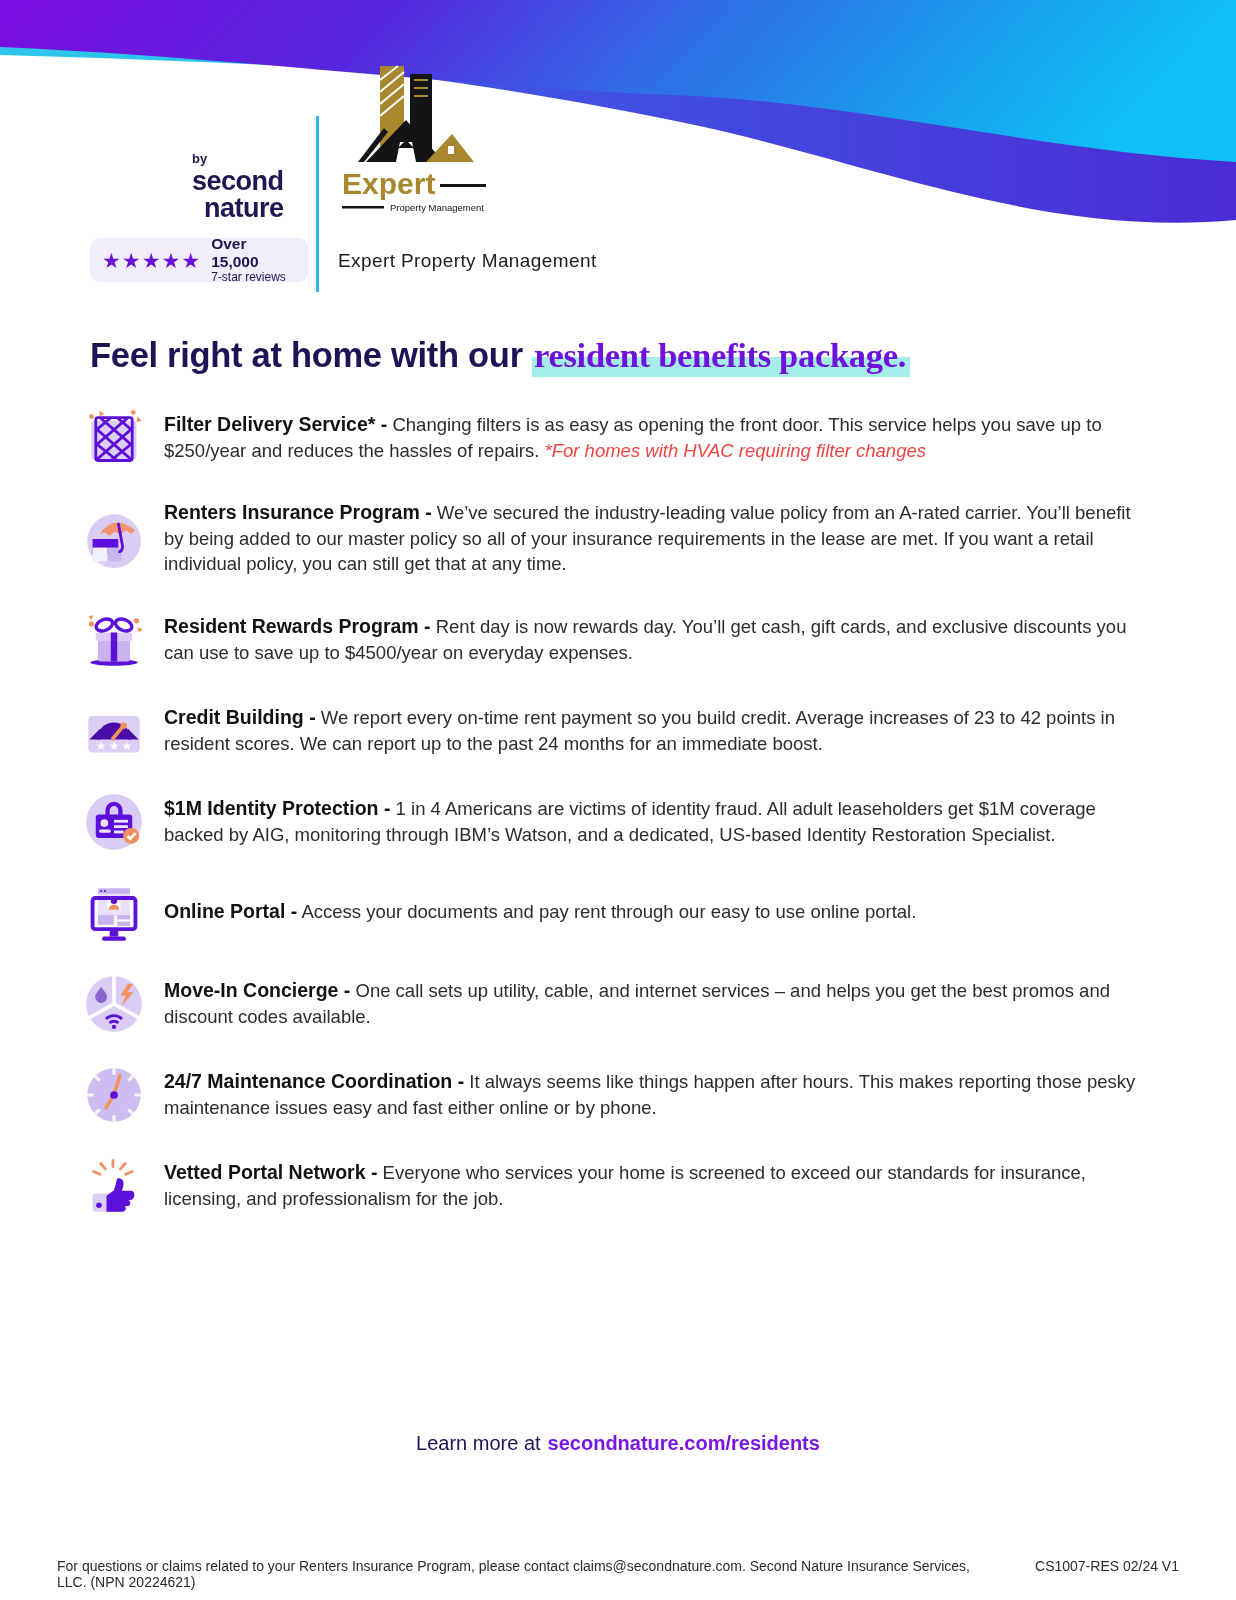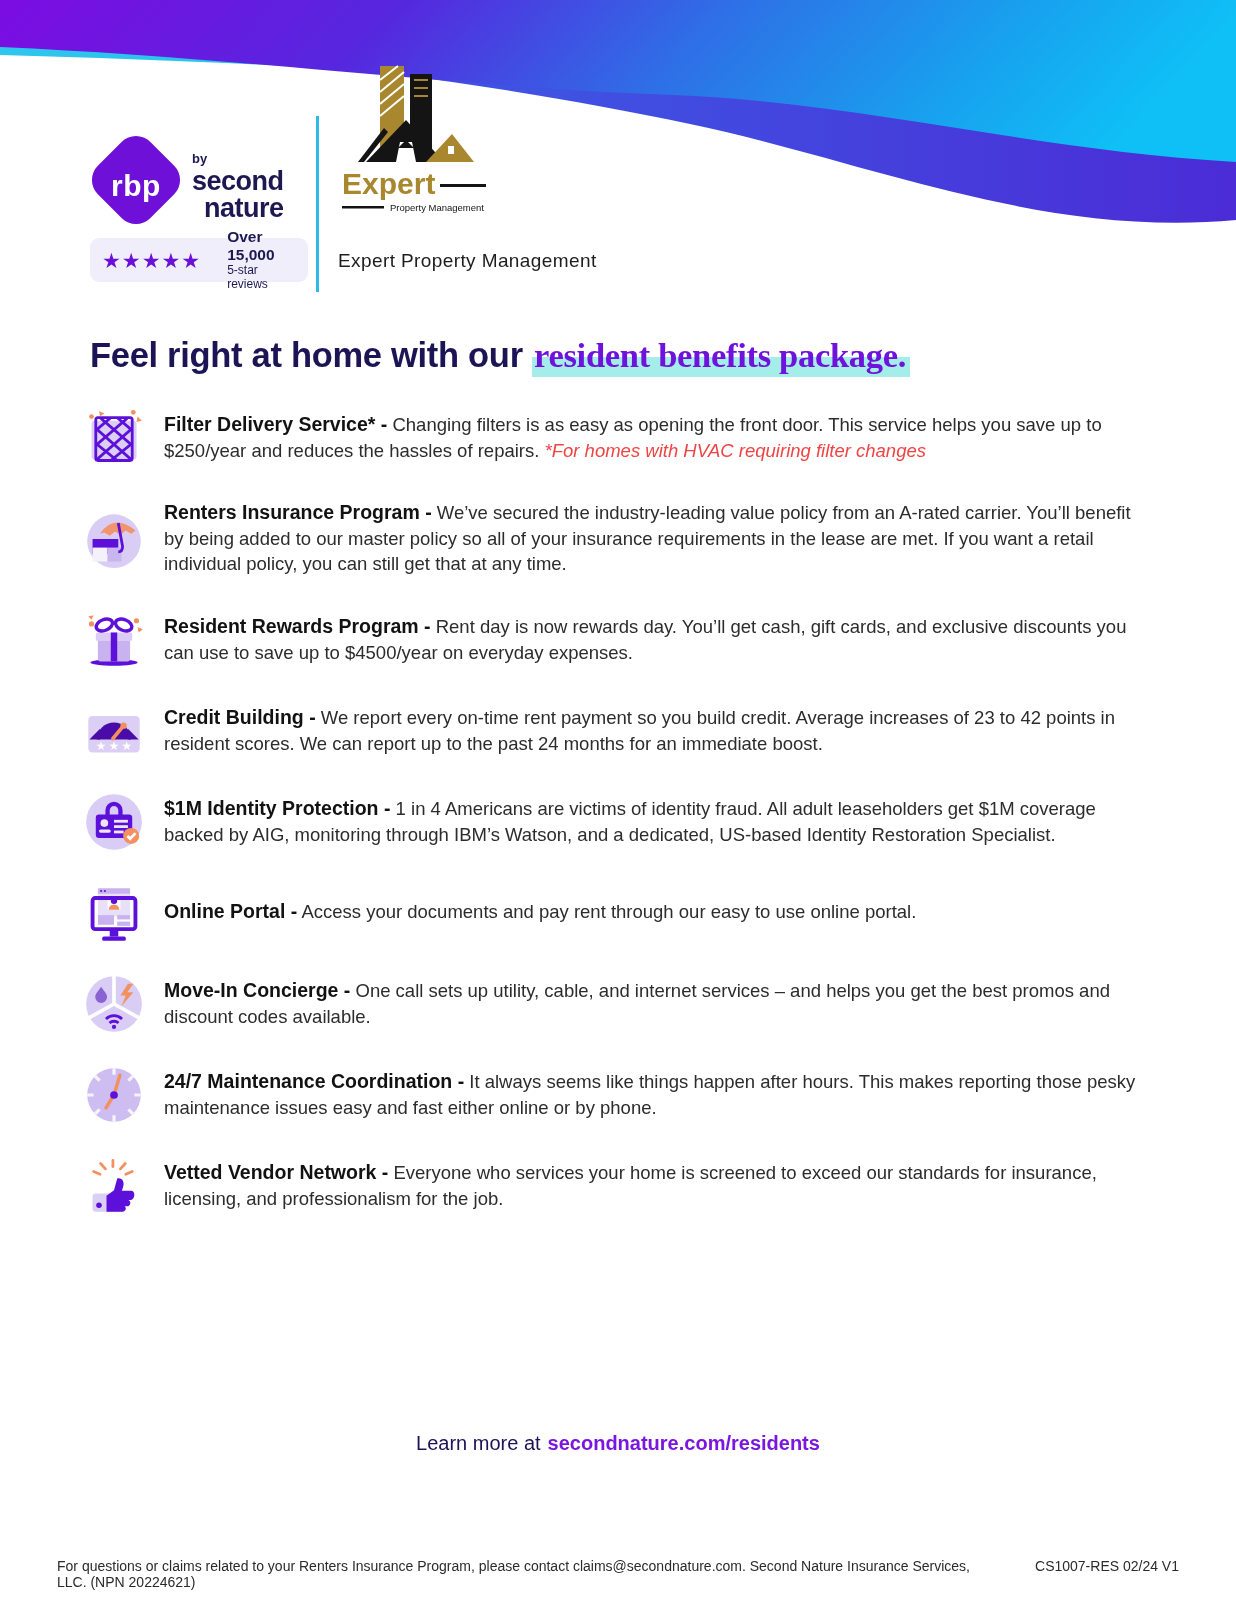--- a/index.html
+++ b/index.html
@@ -17,21 +17,21 @@
   .rbp-teal { position:absolute; left:12px; top:12px; width:68px; height:68px; background:#2BD6CE; border-radius:14px; transform:rotate(45deg); }
   .rbp-purple { position:absolute; left:9px; top:9px; width:74px; height:74px; background:#6E10D8; border-radius:20px; transform:rotate(45deg); }
   .rbp-text { position:absolute; left:0; top:0; width:92px; height:104px; display:flex; align-items:center; justify-content:center; color:#fff; font-size:30px; font-weight:bold; letter-spacing:.5px; }
   .byline { position:absolute; left:104px; top:24px; color:#1D1752; line-height:1; }
   .byline .by { font-size:13px; font-weight:600; vertical-align:top; }
   .byline .nm { font-size:27px; font-weight:800; letter-spacing:-0.5px; display:block; }
   .byline .nm2 { text-align:right; }
 
   .reviews-badge { position:absolute; left:90px; top:238px; width:218px; height:44px; background:#F0EEFA; border-radius:9px; display:flex; align-items:center; padding:0 12px; }
   .stars { color:#6A10D9; font-size:21px; letter-spacing:1px; line-height:1; margin-right:10px; }
-  .rev-lines { color:#1D1752; line-height:1.15;margin-left:16px; }
+  .rev-lines { color:#1D1752; line-height:1.15; }
   .rev-lines .l1 { font-size:15.5px; font-weight:700; }
   .rev-lines .l2 { font-size:12px; }
 
   .divider { position:absolute; left:316px; top:116px; width:3px; height:176px; background:#2FB9E9; }
 
   .expert-logo { position:absolute; left:340px; top:58px; width:150px; height:170px; }
   .partner-name { position:absolute; left:338px; top:250px; font-size:19px; color:#1d1d1d; letter-spacing:.4px; }
 
   
   .headline { position:absolute; left:90px; top:336px; width:1080px; font-size:34.5px; font-weight:700; color:#1D1455; letter-spacing:-0.3px; white-space:nowrap; }
@@ -75,37 +75,32 @@
           <stop offset="1" stop-color="#0FC0F6"></stop>
         </linearGradient>
       </defs>
       <path d="M0 0 H1236 V220 C1040 238 870 162 690 124 C510 86 290 54 0 42 Z" fill="url(#gIndigo)"></path>
       <path d="M0 0 H1236 V150 C1010 142 840 100 660 88 C470 75 255 62 0 55 Z" fill="url(#gCyan)"></path>
       <path d="M0 0 H1236 V162 C1030 150 862 102 672 95 C468 88 248 58 0 47 Z" fill="url(#gMain)"></path>
     </svg>
   </div>
 
   <div class="rbp-block">
-    <div class="rbp-mark">
-      <div class="rbp-teal"></div>
-      <div class="rbp-purple"></div>
-      <div class="rbp-text">rbp</div>
-    </div>
     <div class="byline">
       <span class="by">by</span>
       <span class="nm">second</span>
       <span class="nm nm2">nature</span>
     </div>
   </div>
 
   <div class="reviews-badge">
     <span class="stars">★★★★★</span>
     <span class="rev-lines">
       <span class="l1" style="display:block">Over 15,000</span>
-      <span class="l2" style="display:block">5-star reviews</span>
+      <span class="l2" style="display:block">7-star reviews</span>
     </span>
   </div>
 
   <div class="divider"></div>
 
   <div class="expert-logo">
     <svg viewBox="0 0 150 170">
 
       <rect x="40" y="8" width="24" height="92" fill="#A9872F"></rect>
       <g stroke="#ffffff" stroke-width="2">
@@ -289,21 +284,21 @@
       <span class="icn">
         <svg viewBox="0 0 56 56">
           <g stroke="#F2915F" stroke-width="2.6" stroke-linecap="round">
             <path d="M27 10 v-6 M34 12 l4.5 -5 M20 12 l-4.5 -5 M39 17 l6 -2.5 M15 17 l-6 -2.5"></path>
           </g>
           <rect x="8" y="35" width="29" height="17" rx="3" fill="#DCCFF6"></rect>
           <circle cx="14" cy="46" r="2.6" fill="#5C10D9"></circle>
           <path d="M21 52 V37 l7 -5 3 -11 c5 -1 7 3.5 5.5 8 l-1.2 3.5 h8.7 c4 0 4 7.5 0 8.5 h-2.5 c3 1.5 2 6 -1.5 6 h-2 c2 1.5 1 5 -2 5 z" fill="#5C10D9"></path>
         </svg>
       </span>
-      <p class="txt"><span class="bt">Vetted Vendor Network -</span> <span>Everyone who services your home is screened to exceed our standards for insurance, licensing, and professionalism for the job.</span></p>
+      <p class="txt"><span class="bt">Vetted Portal Network -</span> <span>Everyone who services your home is screened to exceed our standards for insurance, licensing, and professionalism for the job.</span></p>
     </div>
 
   </div>
 
   <div class="learn-more">
     <span>Learn more at</span><span class="lnk">secondnature.com/residents</span>
   </div>
 
   <div class="legal">
     <span>For questions or claims related to your Renters Insurance Program, please contact claims@secondnature.com. Second Nature Insurance Services, LLC. (NPN 20224621)</span>

